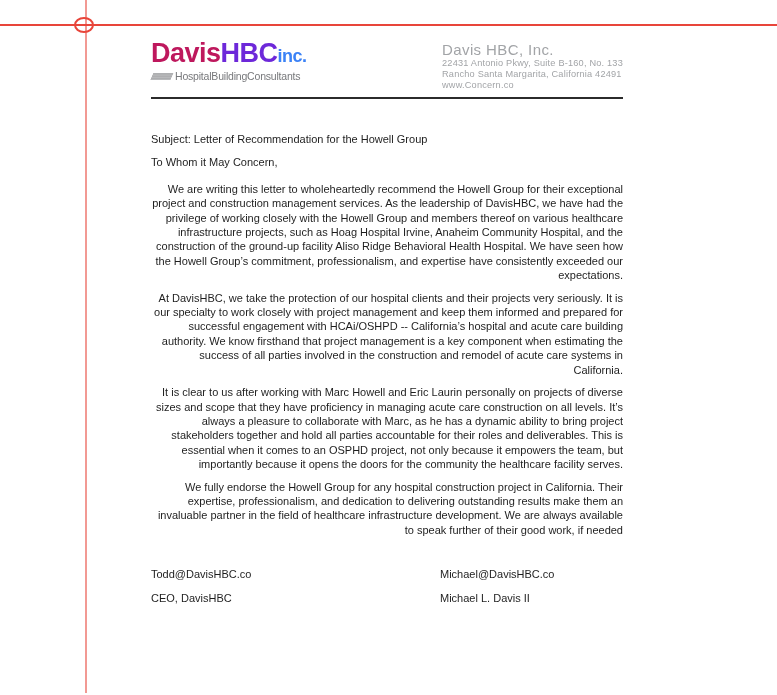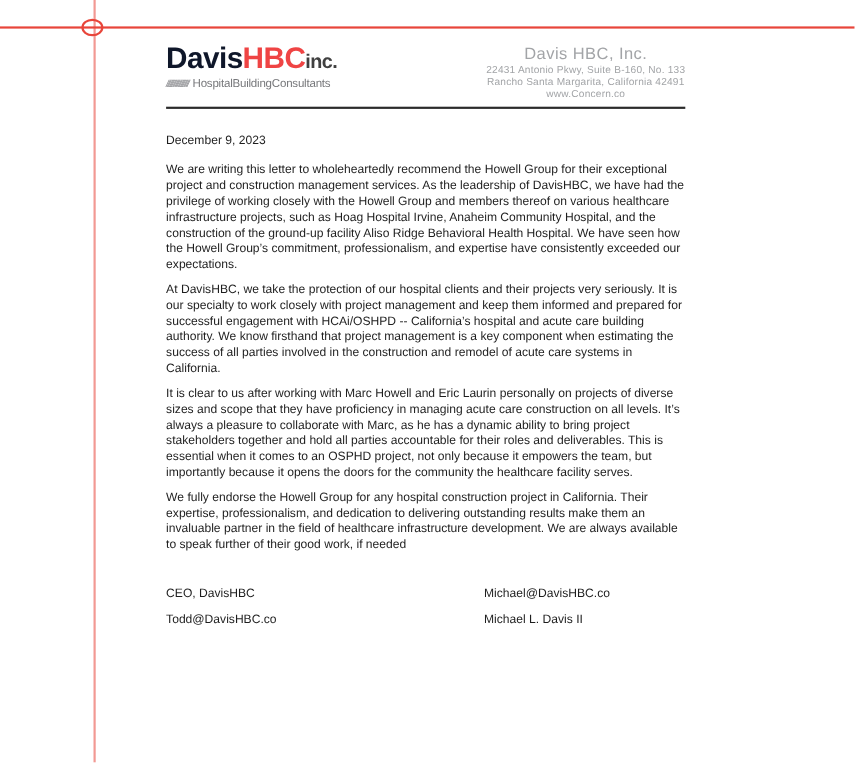--- a/index.html
+++ b/index.html
@@ -37,43 +37,43 @@
   .letterhead {
     display: flex; justify-content: space-between; align-items: flex-end;
     border-bottom: 2px solid #2b2b2b;
     padding-bottom: 6px;
   }
   .logo { margin-bottom: 9px; }
   .logo-name {
     font-size: 27px; font-weight: bold; letter-spacing: -0.5px; line-height: 26px;
     white-space: nowrap;
   }
-  .logo-red   { color: #0f172a; }
-  .logo-gray  { color: #ef4444; }
-  .logo-inc   { color: #404040; font-size: 18px; }
+  .logo-red   { color: #be185d; }
+  .logo-gray  { color: #6d28d9; }
+  .logo-inc   { color: #3b82f6; font-size: 18px; }
   .logo-tagline {
     font-size: 10.5px; color: #77787b; letter-spacing: -0.2px;
     margin-top: 1px; white-space: nowrap;
   }
   .logo-hatch {
     color: #8a8b8e; font-size: 9px; letter-spacing: -1.5px; font-style: italic;
     margin-right: 4px;
   }
   .address {
-    text-align: center; color: #a2a4a7; line-height: 11px;
+    text-align: left; color: #a2a4a7; line-height: 11px;
   }
   .address-company { font-size: 15px; line-height: 17px; letter-spacing: .4px; }
   .address-line    { font-size: 9.2px; letter-spacing: .2px; }
 
   
   .body-text { font-size: 11px; line-height: 14.4px; }
   .date       { margin-top: 22px; }
   .subject    { margin-top: 33px; }
   .salutation { margin-top: 9px; }
-  .para       { margin: 9px 0 0 0; text-align: left; }
+  .para       { margin: 9px 0 0 0; text-align: right; }
   .para + .para { margin-top: 8px; }
   .para:first-of-type { margin-top: 12px; }
   .closing    { margin-top: 11px; }
 
   
   .signatures {
     display: grid; grid-template-columns: 289px 1fr;
     margin-top: 30px;
   }
   .sig-line { font-size: 11px; line-height: 14px; margin-bottom: 9.5px; }
@@ -98,32 +98,33 @@
     </div>
     <div class="address">
       <div class="address-company">Davis HBC, Inc.</div>
       <div class="address-line">22431 Antonio Pkwy, Suite B-160, No. 133</div>
       <div class="address-line">Rancho Santa Margarita, California 42491</div>
       <div class="address-line">www.Concern.co</div>
     </div>
   </div>
 
   <div class="body-text">
-    <div class="date">December 9, 2023</div>
+    <div class="subject">Subject: Letter of Recommendation for the Howell Group</div>
+    <div class="salutation">To Whom it May Concern,</div>
 
     <p class="para">We are writing this letter to wholeheartedly recommend the Howell Group for their exceptional project and construction management services. As the leadership of DavisHBC, we have had the privilege of working closely with the Howell Group and members thereof on various healthcare infrastructure projects, such as Hoag Hospital Irvine, Anaheim Community Hospital, and the construction of the ground-up facility Aliso Ridge Behavioral Health Hospital.  We have seen how the Howell Group’s commitment, professionalism, and expertise have consistently exceeded our expectations.</p>
     <p class="para">At DavisHBC, we take the protection of our hospital clients and their projects very seriously.  It is our specialty to work closely with project management and keep them informed and prepared for successful engagement with HCAi/OSHPD -- California’s hospital and acute care building authority.  We know firsthand that project management is a key component when estimating the success of all parties involved in the construction and remodel of acute care systems in California.</p>
     <p class="para">It is clear to us after working with Marc Howell and Eric Laurin personally on projects of diverse sizes and scope that they have proficiency in managing acute care construction on all levels.  It’s always a pleasure to collaborate with Marc, as he has a dynamic ability to bring project stakeholders together and hold all parties accountable for their roles and deliverables.  This is essential when it comes to an OSPHD project, not only because it empowers the team, but importantly because it opens the doors for the community the healthcare facility serves.</p>
     <p class="para">We fully endorse the Howell Group for any hospital construction project in California. Their expertise, professionalism, and dedication to delivering outstanding results make them an invaluable partner in the field of healthcare infrastructure development.   We are always available to speak further of their good work, if needed</p>
 
 
     <div class="signatures">
       <div>
+        <div class="sig-line">Todd@DavisHBC.co</div>
         <div class="sig-line">CEO, DavisHBC</div>
-        <div class="sig-line">Todd@DavisHBC.co</div>
       </div>
       <div>
         <div class="sig-line">Michael@DavisHBC.co</div>
         <div class="sig-line">Michael L. Davis II</div>
       </div>
     </div>
   </div>
 
 </div>
 

